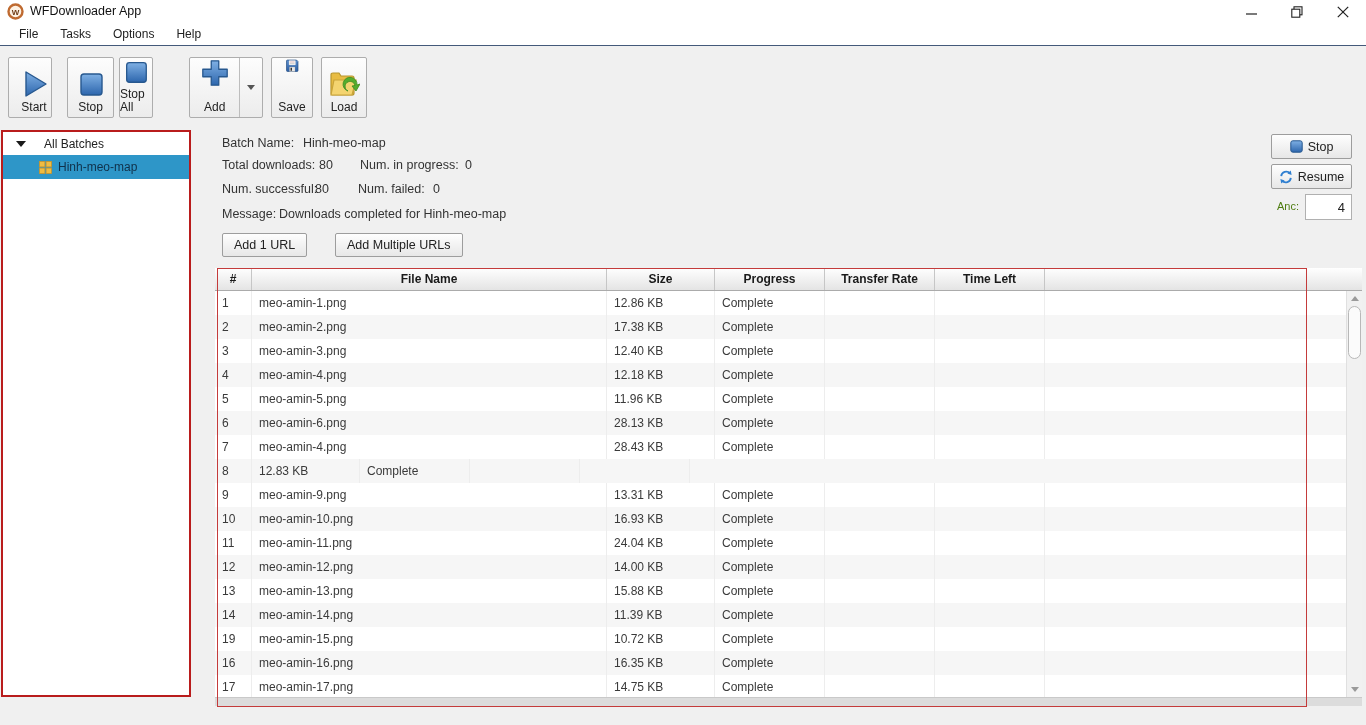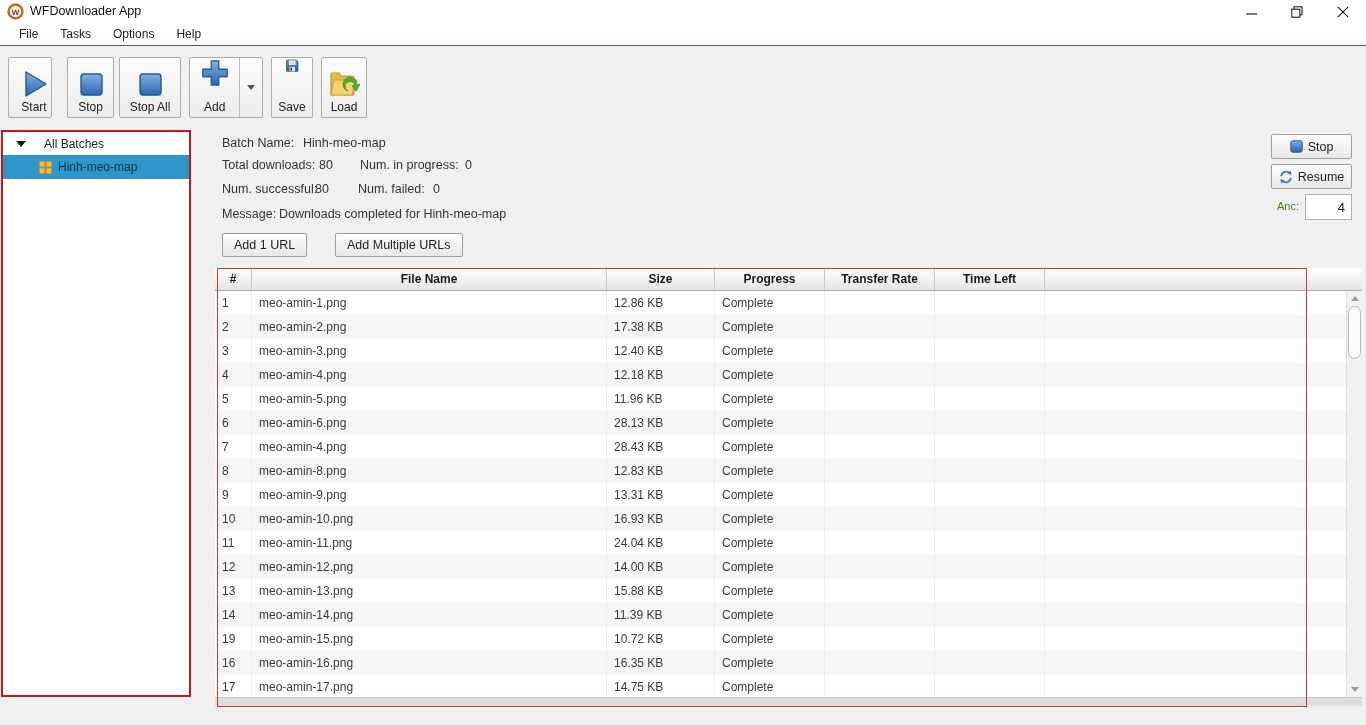--- a/index.html
+++ b/index.html
@@ -23,21 +23,21 @@
   .tb-btn {
     position:absolute; top:10px; height:61px; border:1px solid #adadad; border-radius:2px;
     background:linear-gradient(#fdfdfd,#ececec);
     display:flex; flex-direction:column; align-items:center; justify-content:flex-end;
     padding-bottom:3px; gap:2px;
   }
   .tb-btn .tb-label { font-size:12px; color:#222; line-height:13px; }
   .tb-btn svg { display:block; }
   .tb-start { left:8px; width:44px;padding-left:8px; }
   .tb-stop { left:67px; width:47px; }
-  .tb-stopall { left:119px; width:62px; }
+  .tb-stopall { left:119px; width:34px; }
   .tb-addgroup { left:189px; width:74px; top:10px; height:61px; position:absolute; border:1px solid #adadad; border-radius:2px; background:linear-gradient(#fdfdfd,#ececec); display:flex; }
   .tb-add { width:50px; display:flex; flex-direction:column; align-items:center; justify-content:flex-end; padding-bottom:3px; gap:12px; }
   .tb-add-arrow { width:23px; border-left:1px solid #bdbdbd; display:flex; align-items:center; justify-content:center; }
   .caret-down { width:0; height:0; border-left:4px solid transparent; border-right:4px solid transparent; border-top:5px solid #555; }
   .tb-save { left:271px; width:42px;gap:28px; }
   .tb-load { left:321px; width:46px; }
   
   .sidebar { position:absolute; left:1px; top:130px; width:190px; height:567px; background:#fff; border:2px solid #b91c1c; }
   .tree-row { height:23px; display:flex; align-items:center; }
   .tree-row.root { padding-left:13px; }
@@ -341,21 +341,20 @@
           <div class="tcell c0">7</div>
           <div class="tcell c1">meo-amin-4.png</div>
           <div class="tcell c2">28.43 KB</div>
           <div class="tcell c3">Complete</div>
           <div class="tcell c4"></div>
           <div class="tcell c5"></div>
           <div class="tcell cfill"></div>
         </div>
         <div class="trow alt">
           <div class="tcell c0">8</div>
-          <div class="tcell c1">meo-amin-8.png</div>
           <div class="tcell c2">12.83 KB</div>
           <div class="tcell c3">Complete</div>
           <div class="tcell c4"></div>
           <div class="tcell c5"></div>
           <div class="tcell cfill"></div>
         </div>
         <div class="trow">
           <div class="tcell c0">9</div>
           <div class="tcell c1">meo-amin-9.png</div>
           <div class="tcell c2">13.31 KB</div>

